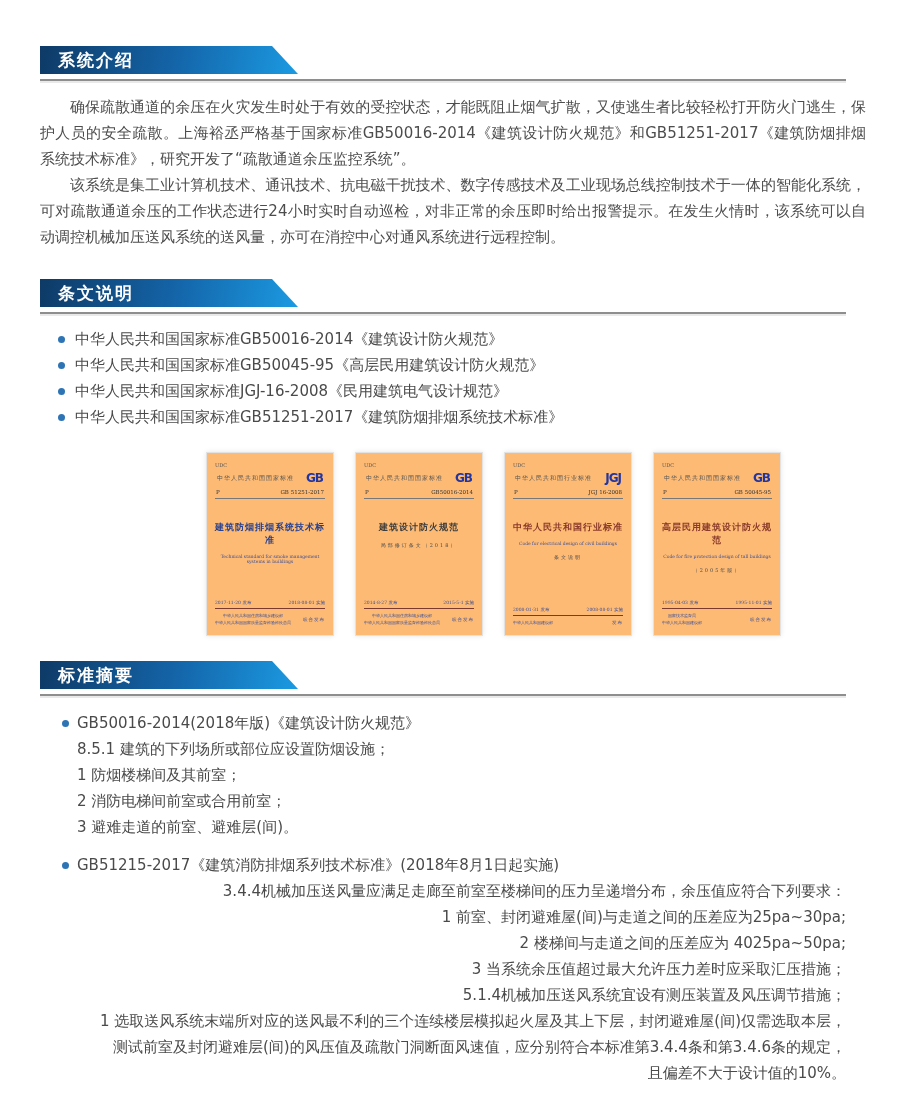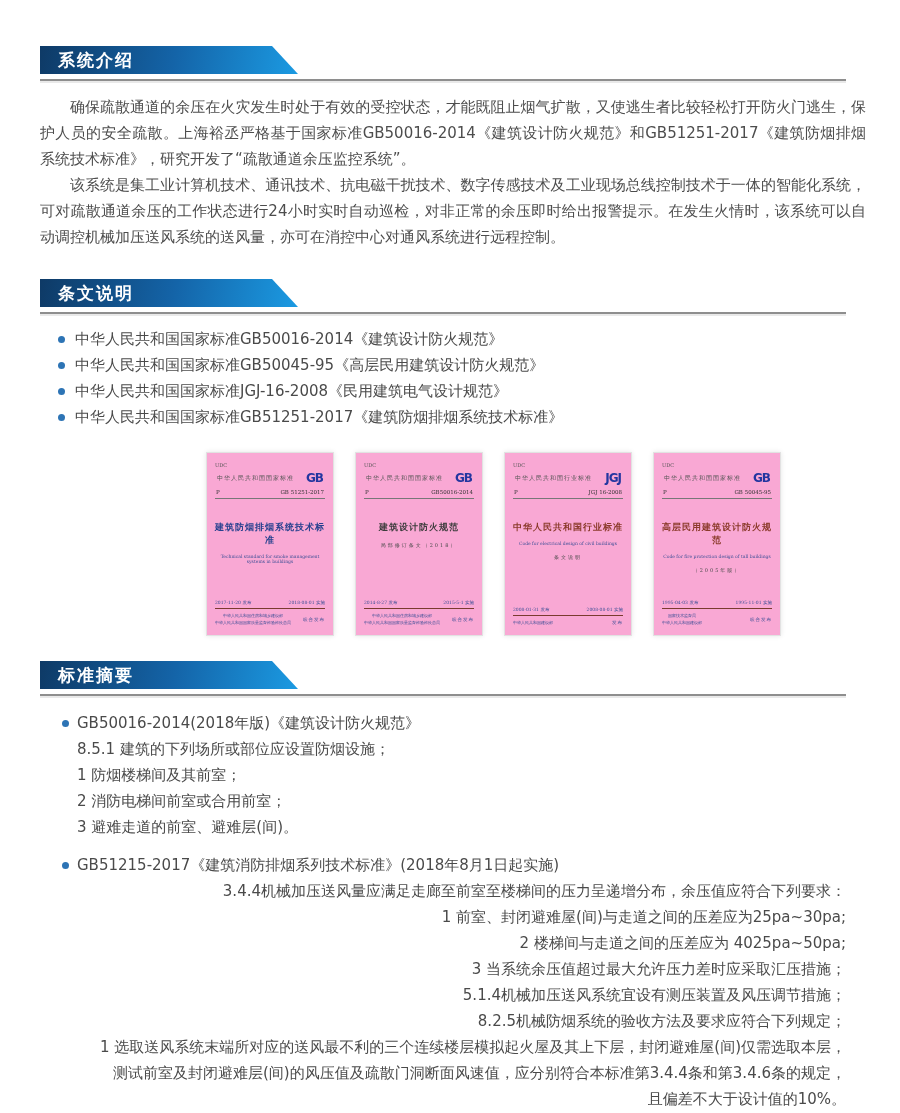--- a/index.html
+++ b/index.html
@@ -25,21 +25,21 @@
   .para { font-size:15px; line-height:26px; text-indent:2em; text-align:justify; color:#4d4d4d; }
 
   .sec-standards { margin-top:29px; }
   .std-list { list-style:none; margin-top:12px; }
   .std-item { display:flex; align-items:center; height:26px; font-size:15px; color:#4a4a4a; }
   .dot { width:7px; height:7px; border-radius:50%; background:#2d74b5; margin:0 10px 0 18px; flex:none; }
 
   
   .covers { display:flex; gap:21px; margin-top:22px; margin-left:166px; }
   .cover {
-    width:128px; height:184px; background:#f9a8d4; position:relative; flex:none;
+    width:128px; height:184px; background:#fdba74; position:relative; flex:none;
     border:1px solid #e2e2e2; box-shadow:0 0 5px rgba(0,0,0,0.10);
     font-family:"DejaVu Serif","Liberation Serif",serif; color:#444;
   }
   .c-inner { padding:9px 8px 0 8px; }
   .c-udc { font-size:5px; color:#555; }
   .c-hdr { display:flex; align-items:center; justify-content:space-between; margin-top:3px; padding:0 2px; }
   .c-cat { font-size:6px; color:#555; letter-spacing:1px; white-space:nowrap; }
   .c-logo { font-size:12px; font-weight:bold; color:#2336a0; letter-spacing:-1px; font-family:"DejaVu Sans",sans-serif; }
   .c-codeline { display:flex; justify-content:space-between; font-size:5.5px; color:#333;
                 border-bottom:1px solid #777; padding:3px 1px 3px 1px; margin-top:1px; }
@@ -253,21 +253,20 @@
       <div class="sum-head">
         <span class="dot"></span>
         <span>GB51215-2017《建筑消防排烟系列技术标准》(2018年8月1日起实施)</span>
       </div>
       <div class="sum-lines">
         <div class="sum-line">3.4.4机械加压送风量应满足走廊至前室至楼梯间的压力呈递增分布，余压值应符合下列要求：</div>
         <div class="sum-line">1 前室、封闭避难屋(间)与走道之间的压差应为25pa~30pa;</div>
         <div class="sum-line">2 楼梯间与走道之间的压差应为 4025pa~50pa;</div>
         <div class="sum-line">3 当系统余压值超过最大允许压力差时应采取汇压措施；</div>
         <div class="sum-line">5.1.4机械加压送风系统宜设有测压装置及风压调节措施；</div>
-        <div class="sum-line">8.2.5机械防烟系统的验收方法及要求应符合下列规定；</div>
         <div class="sum-line">1 选取送风系统末端所对应的送风最不利的三个连续楼层模拟起火屋及其上下层，封闭避难屋(间)仅需选取本层，</div>
         <div class="sum-line">测试前室及封闭避难层(间)的风压值及疏散门洞断面风速值，应分别符合本标准第3.4.4条和第3.4.6条的规定，</div>
         <div class="sum-line">且偏差不大于设计值的10%。</div>
       </div>
     </div>
   </section>
 
 </div>
 
 </body></html>

